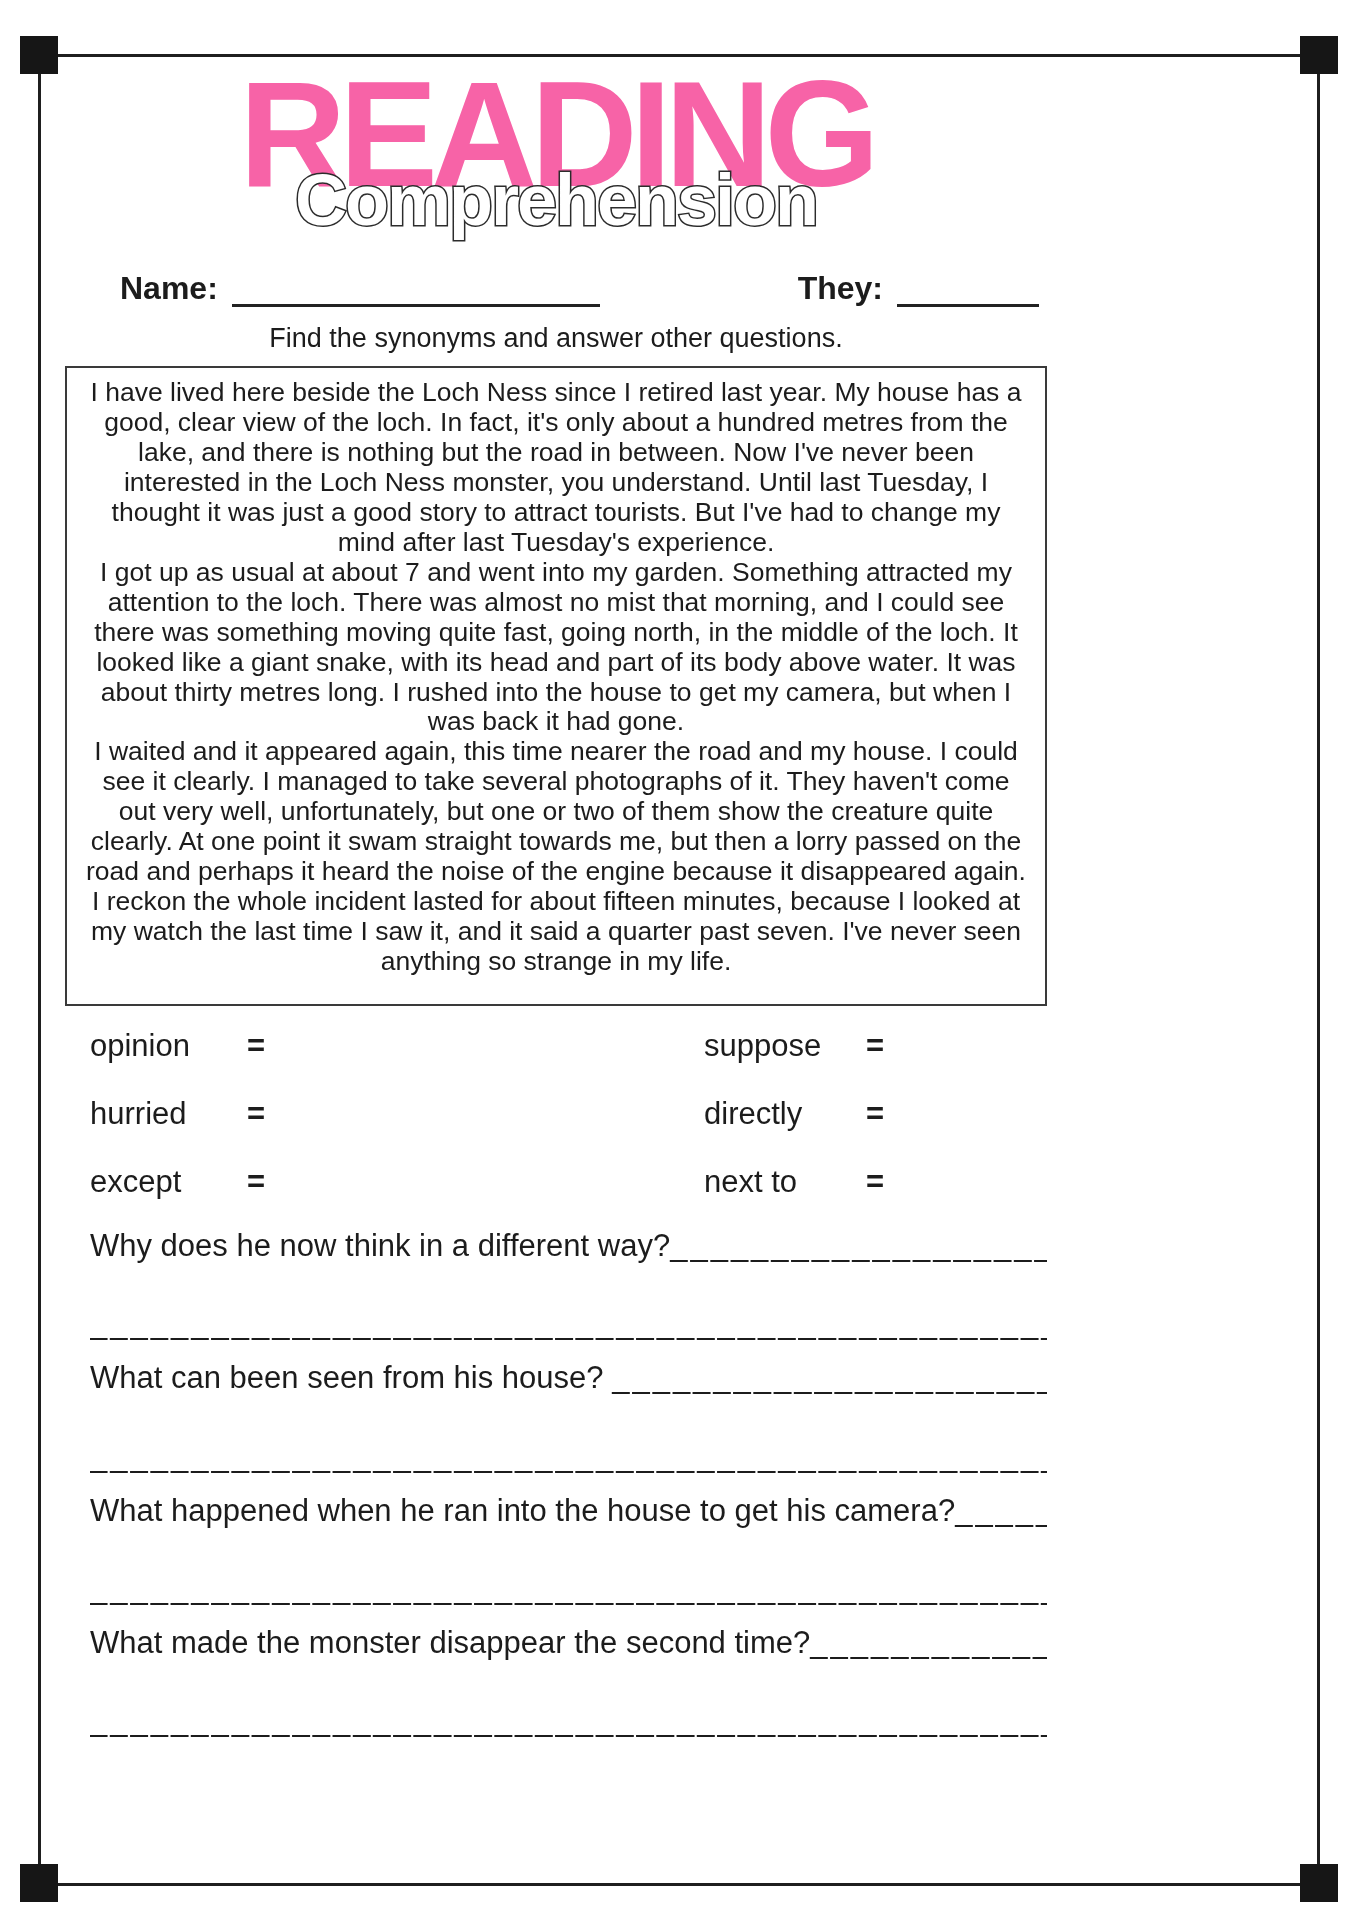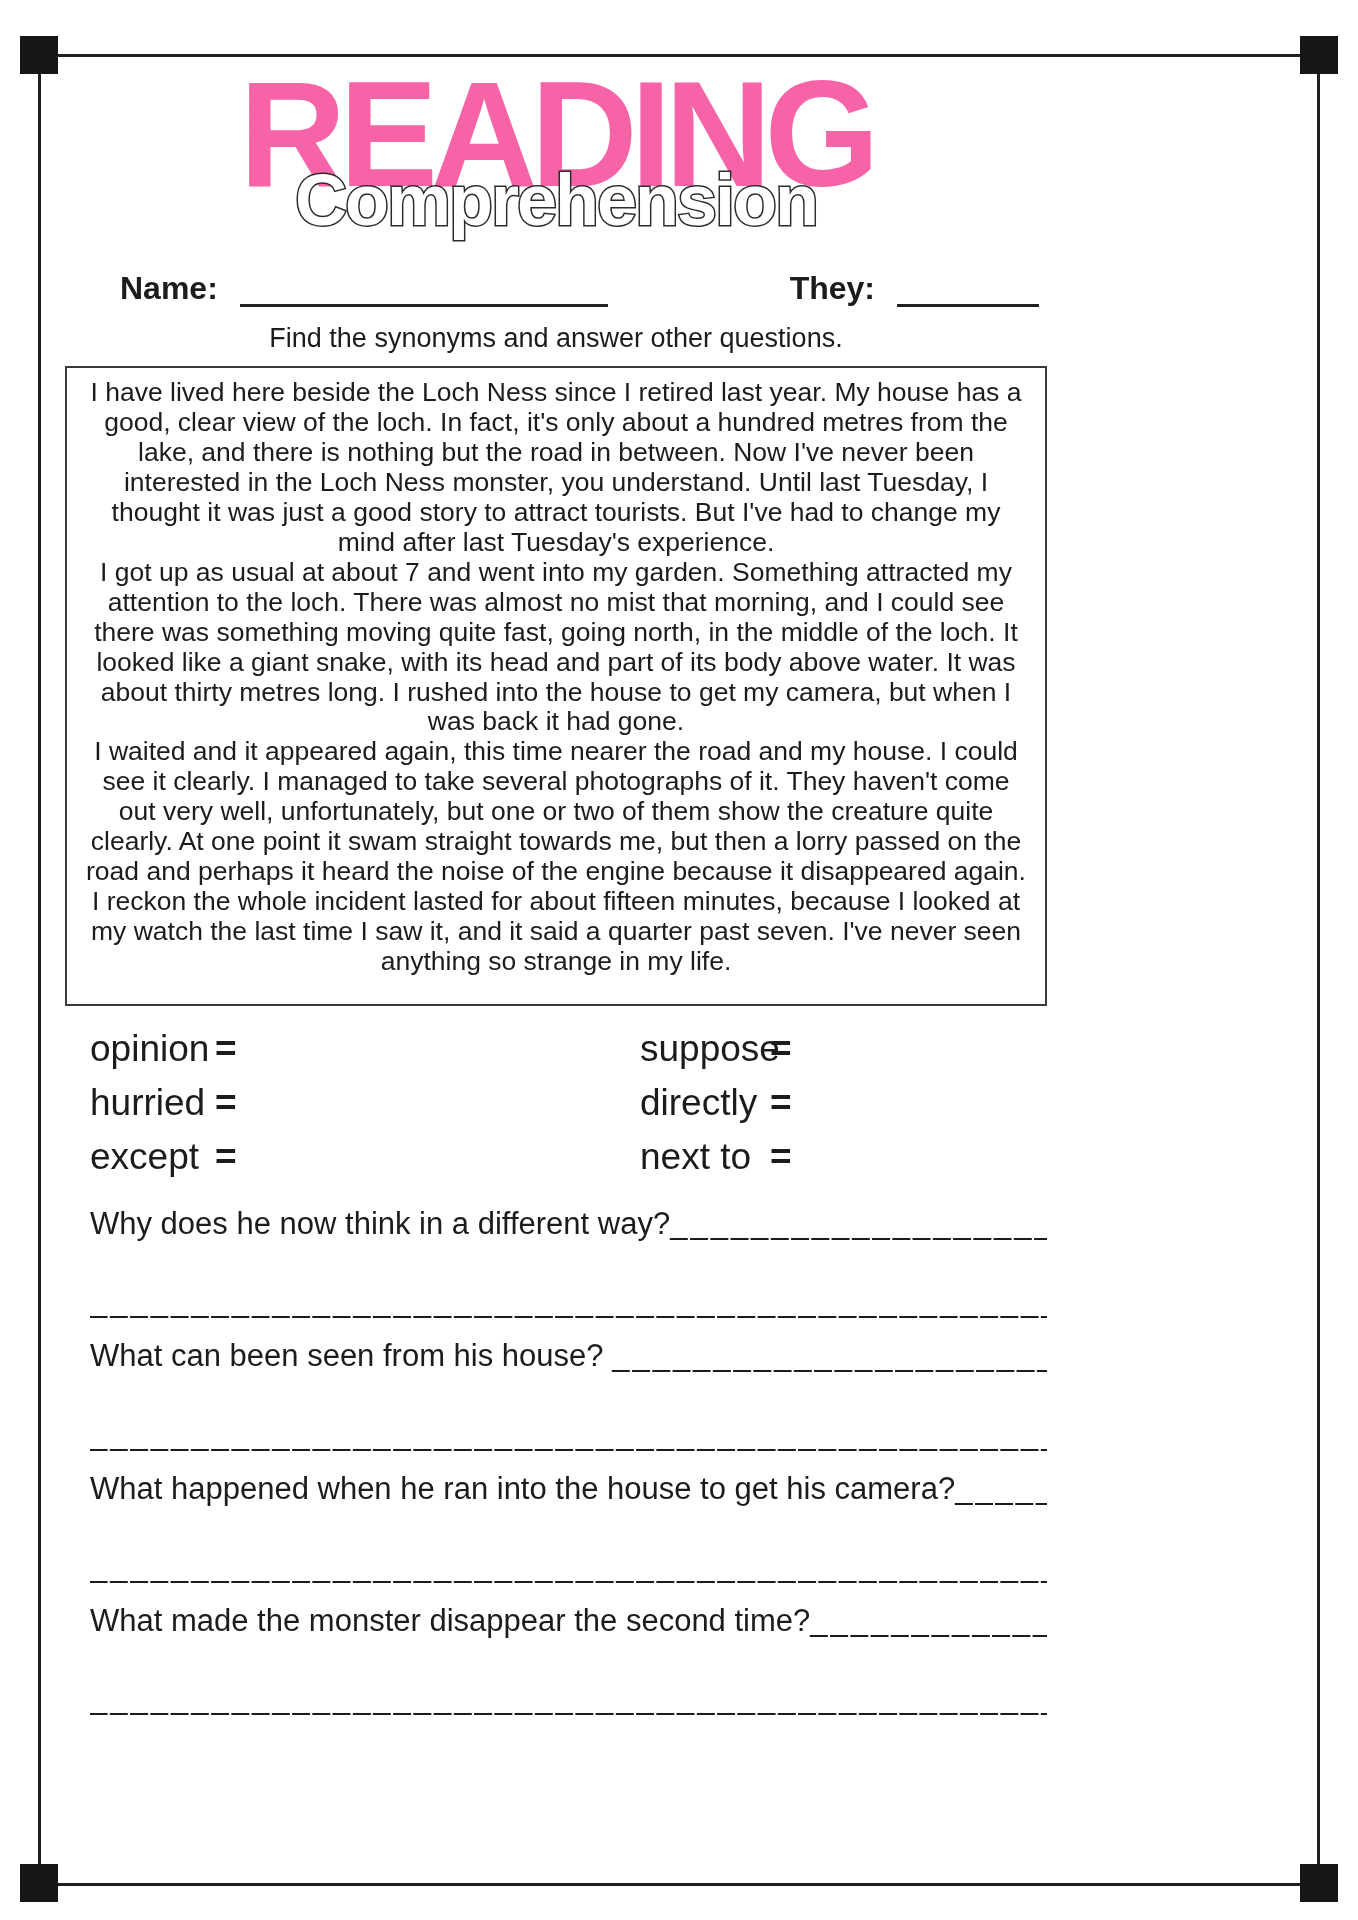--- a/index.html
+++ b/index.html
@@ -60,21 +60,20 @@
 
   
   .meta-row {
     display:flex;
     align-items:flex-end;
     margin-top:34px;
     padding-left:55px;
     padding-right:8px;
     font-size:32px;
     font-weight:bold;
-    gap:8px;
   }
   .write-line {
     display:inline-block;
     border-bottom:3px solid #222;
     height:34px;
     margin-left:14px;
   }
   .name-line { width:368px; }
   .date-line { width:142px; }
   .meta-spacer { flex:1; }
@@ -96,21 +95,22 @@
   }
   .passage-box p { margin:0; }
 
   
   .syn-grid {
     display:grid;
     grid-template-columns:125px 425px 130px auto;
     row-gap:12px;
     margin-top:22px;
     padding-left:25px;
-    font-size:37px;
+    font-size:31px;
+    gap:32px;
   }
   .syn-word { font-weight:normal; }
   .syn-eq { font-weight:bold; }
 
   
   .questions { margin-top:26px; padding-left:25px; padding-right:0; font-size:31px; }
   .q-block { margin-top:16px; }
   .q-line {
     white-space:nowrap;
     overflow:hidden;

